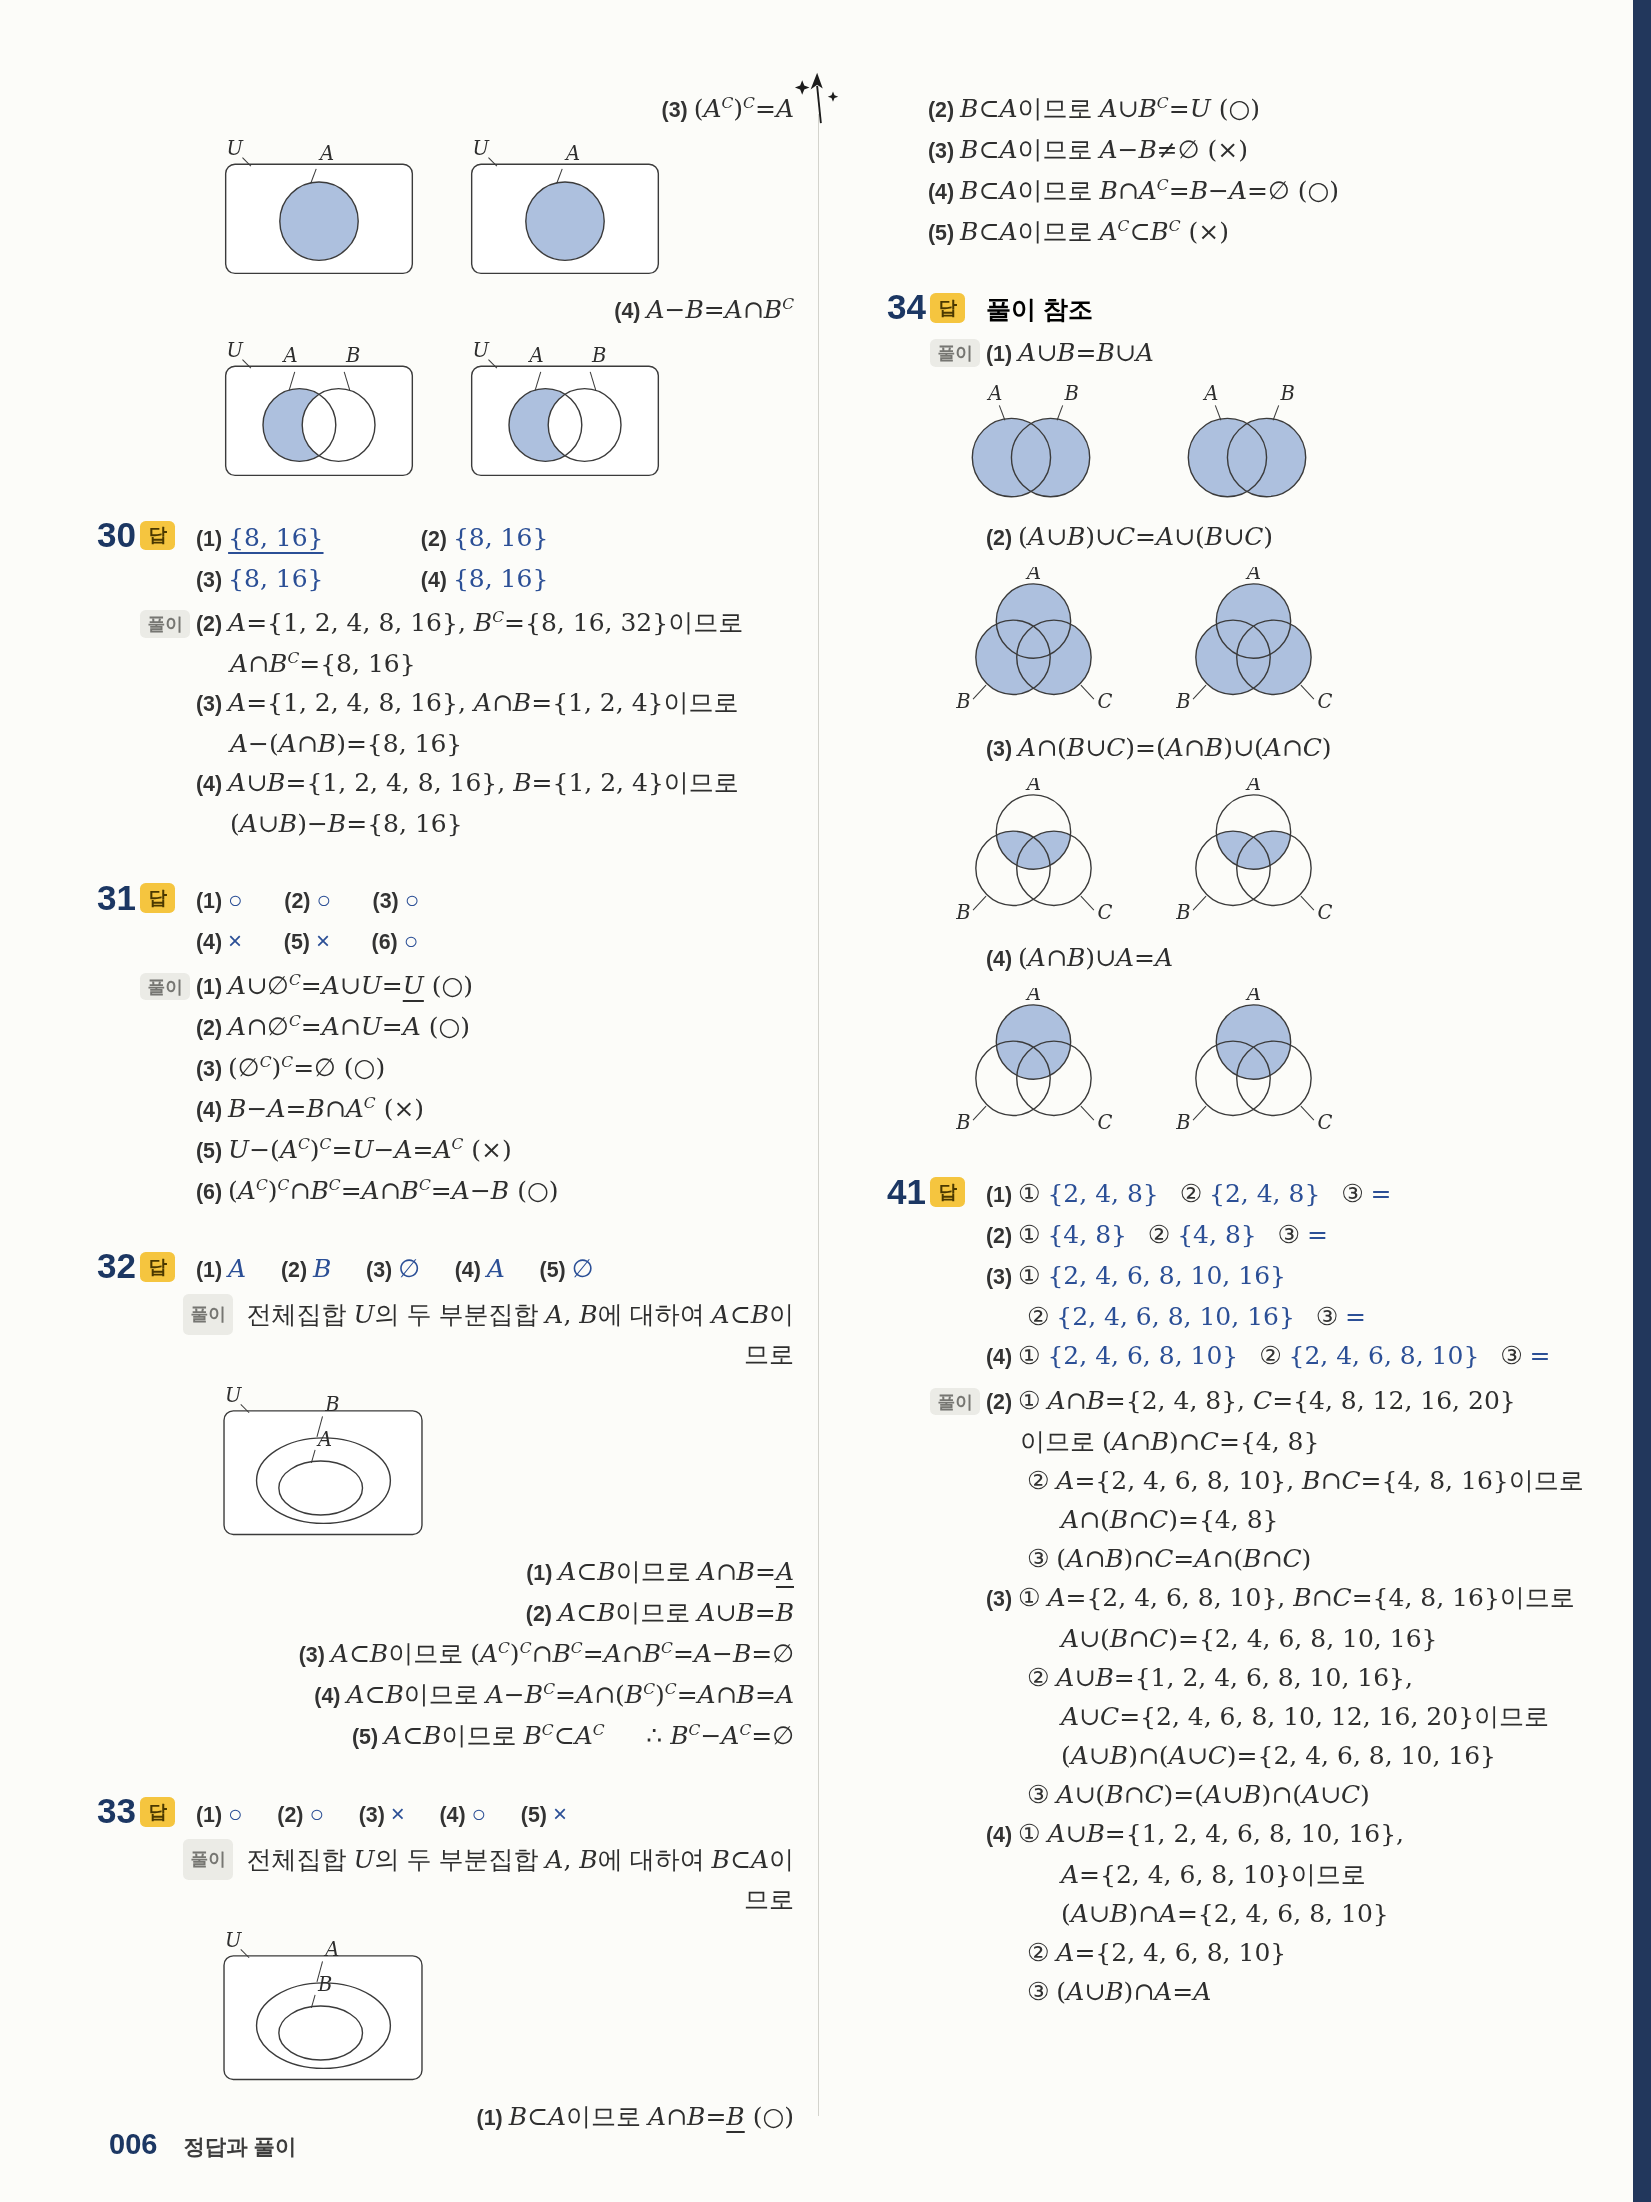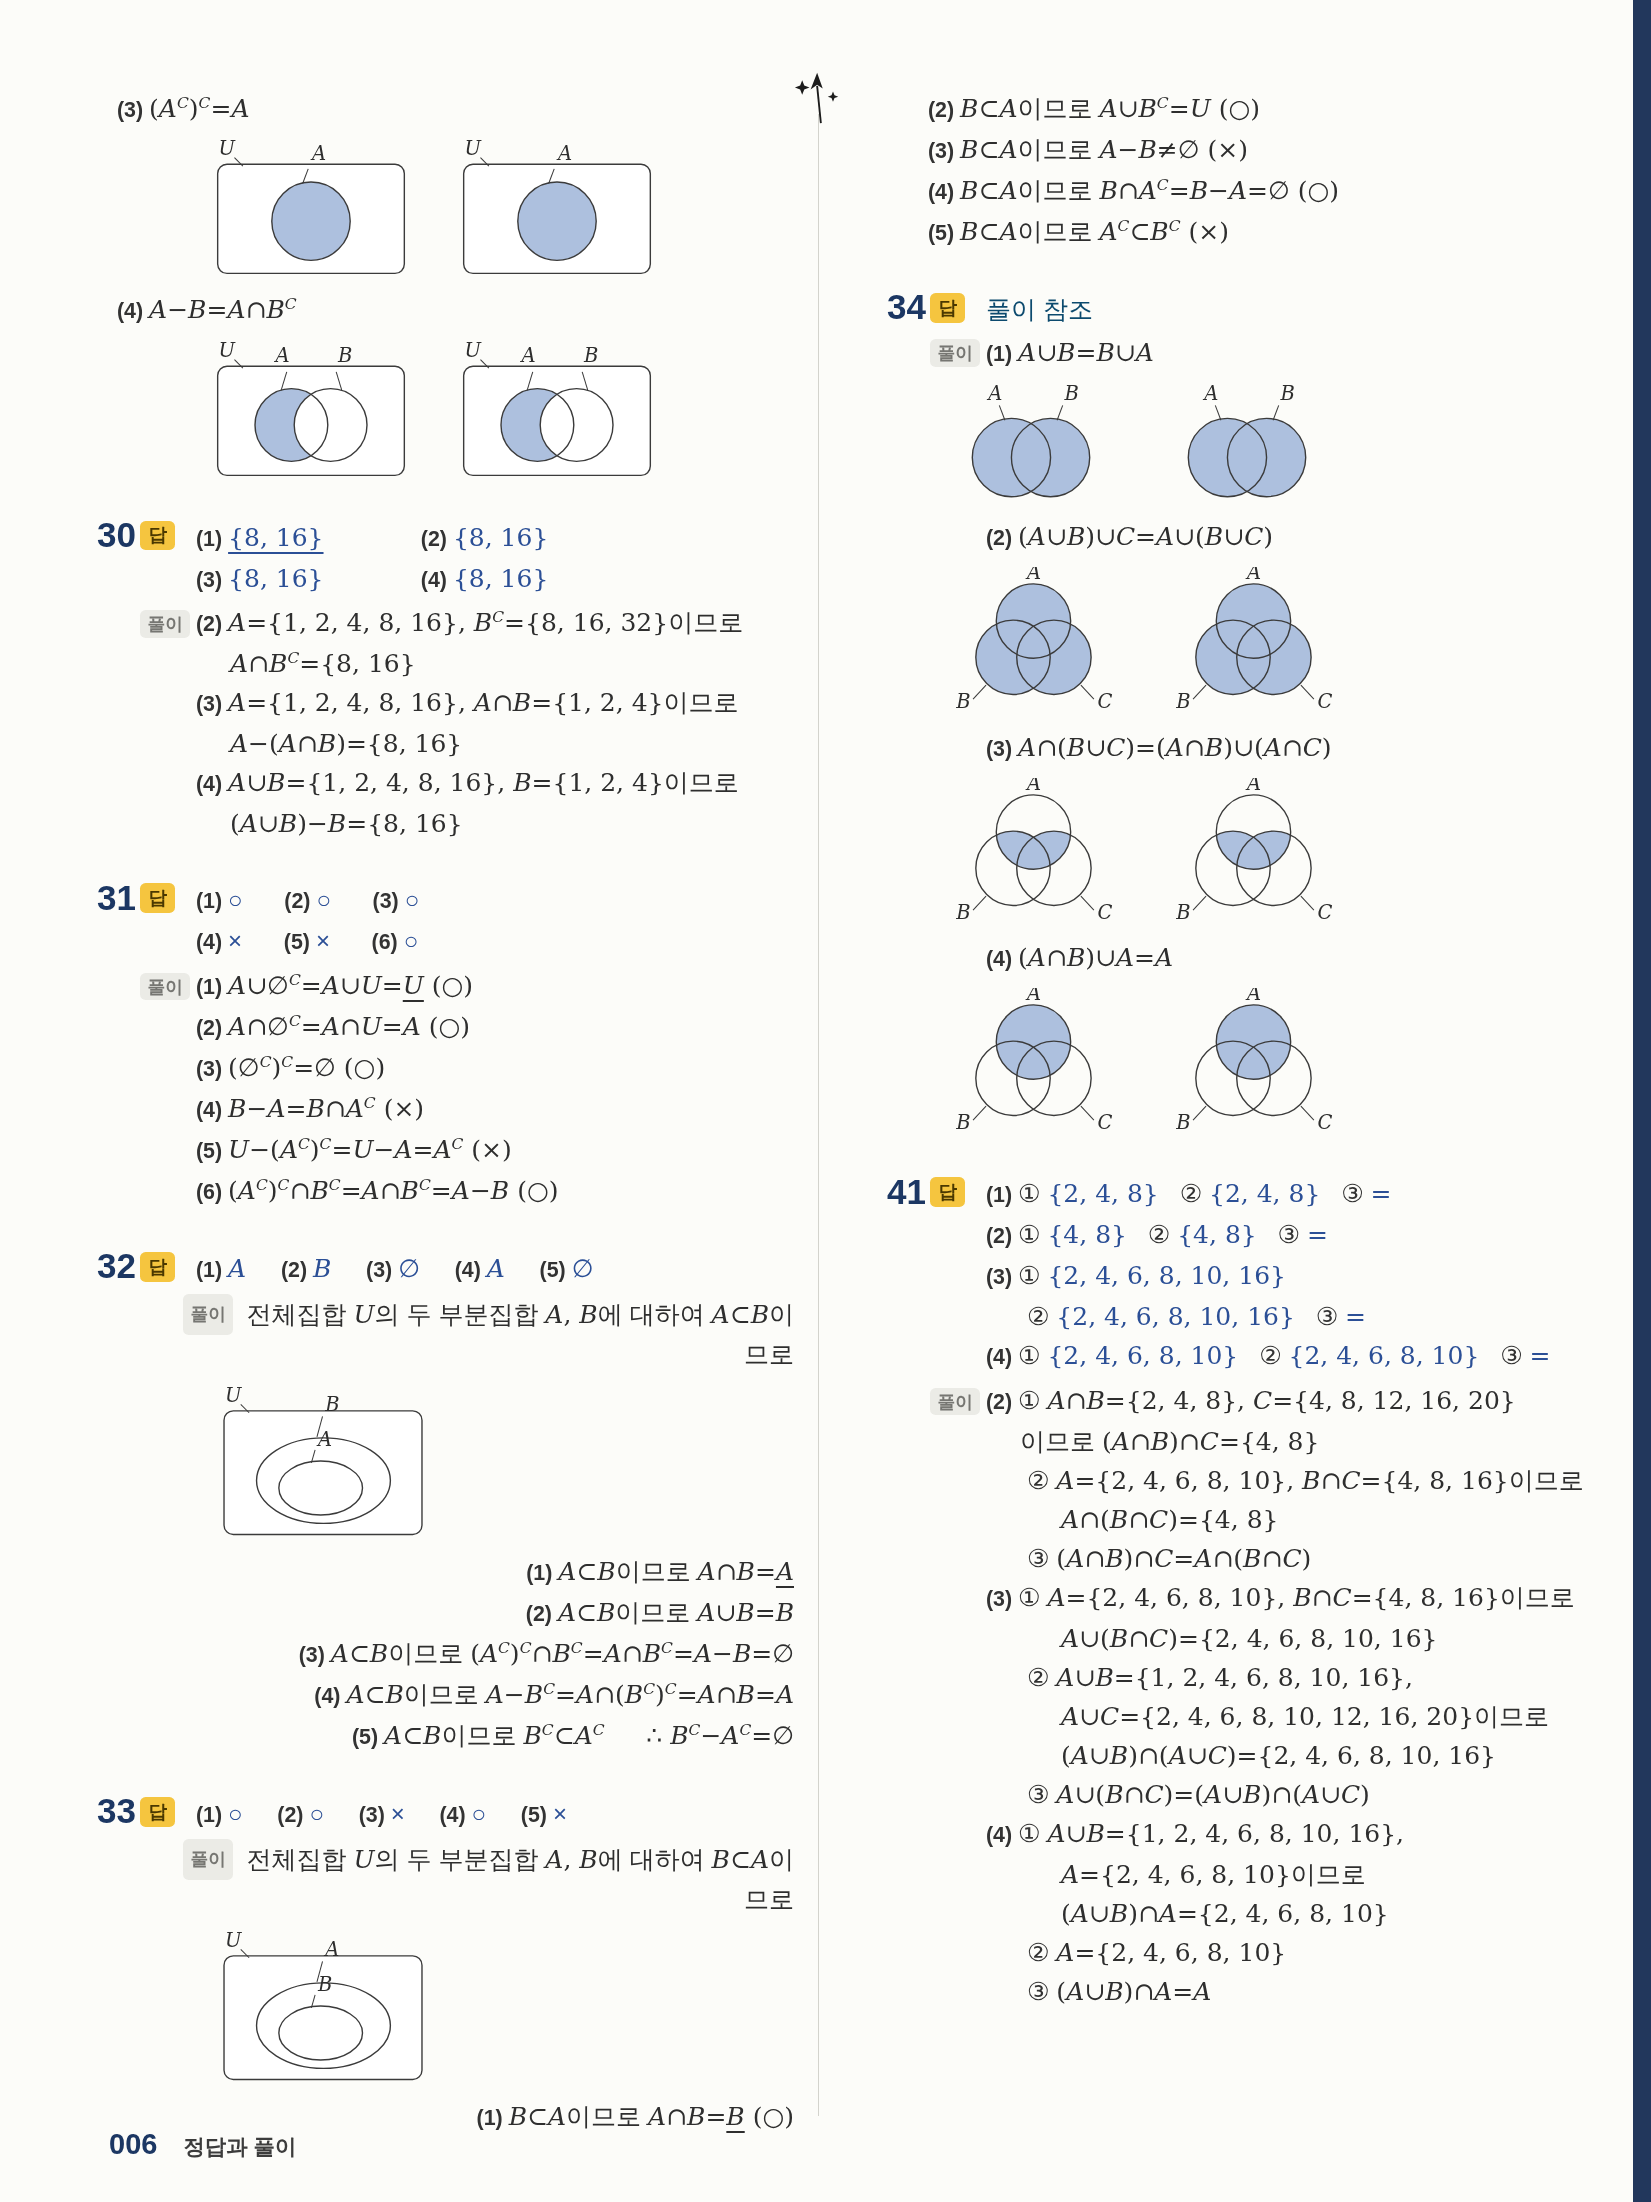--- a/index.html
+++ b/index.html
@@ -4,35 +4,35 @@
 <style>
   html,body{margin:0;padding:0;}
   body{width:1652px;height:2203px;background:#fdfdfa;font-family:"Liberation Sans","DejaVu Sans",sans-serif;color:#2e2e2e;overflow:hidden;}
   .page{position:relative;width:1652px;height:2203px;background:#fcfcf9;}
   .edge-band{position:absolute;right:0;top:0;width:18.6px;height:2203px;background:#22375c;}
   .divider{position:absolute;left:818px;top:114px;width:0.9px;height:2002px;background:#d3d3cd;}
   .arrow-deco{position:absolute;left:789px;top:69px;}
   .col{position:absolute;top:89px;width:697px;}
   .col-left{left:97px;}
   .col-right{left:887px;}
-  .cont-left{margin-left:20px;}
+  .cont-left{margin-left:28px;text-align:right;}
   .cont-right{margin-left:41px;}
   .line{white-space:pre-wrap;font-size:25px;line-height:39px;min-height:39px;}
   .seg{white-space:pre-wrap;}
   .seg.m,.seg.u,.seg.ans,.seg.ansu{font-family:"DejaVu Serif","Liberation Serif",serif;}
   .seg i{font-style:italic;font-family:inherit;}
   sup{font-size:0.62em;line-height:0;}
   .seg.lbl{font-weight:700;font-size:21.4px;color:#333;}
   .seg.k{color:#2e2e2e;}
   .seg.ans,.seg.ansu{color:#2b4f96;}
   .seg.u{color:#2e2e2e;}
   .seg.ansu,.seg.u{text-decoration:underline;text-underline-offset:5.6px;}
   .seg.sym{color:#2b4f96;font-size:24px;}
   .seg.circ{color:#333;}
-  .seg.ansk{color:#0c4a6e;font-weight:400;}
+  .seg.ansk{color:#000000;font-weight:700;}
   .badge{display:inline-block;border-radius:5.6px;font-weight:700;font-family:"Liberation Sans","DejaVu Sans",sans-serif;}
   .badge-ans{position:absolute;left:43px;top:2.8px;background:#f5c53f;color:#4a3800;font-size:18.6px;padding:1.9px 8.4px;}
   .badge-sol{position:absolute;left:-56px;top:6.5px;background:#ebebe6;color:#767672;font-size:17.7px;padding:1.9px 7.5px;}
   .seg.sbadge{display:inline-block;background:#ebebe6;color:#767672;font-size:17.7px;font-weight:700;border-radius:5.6px;padding:0.9px 7.5px;margin-right:13px;vertical-align:2.8px;font-family:"Liberation Sans","DejaVu Sans",sans-serif;}
   .prob{position:relative;padding-left:99px;margin-top:37px;}
   .prob-num{position:absolute;left:0;top:-2.8px;font-size:35px;font-weight:700;color:#1c3763;}
   .sol-wrap{position:relative;margin-top:3.7px;}
   .ind1{margin-left:34px;}
   .ind2{margin-left:41px;}
   .ind3{margin-left:75px;}

